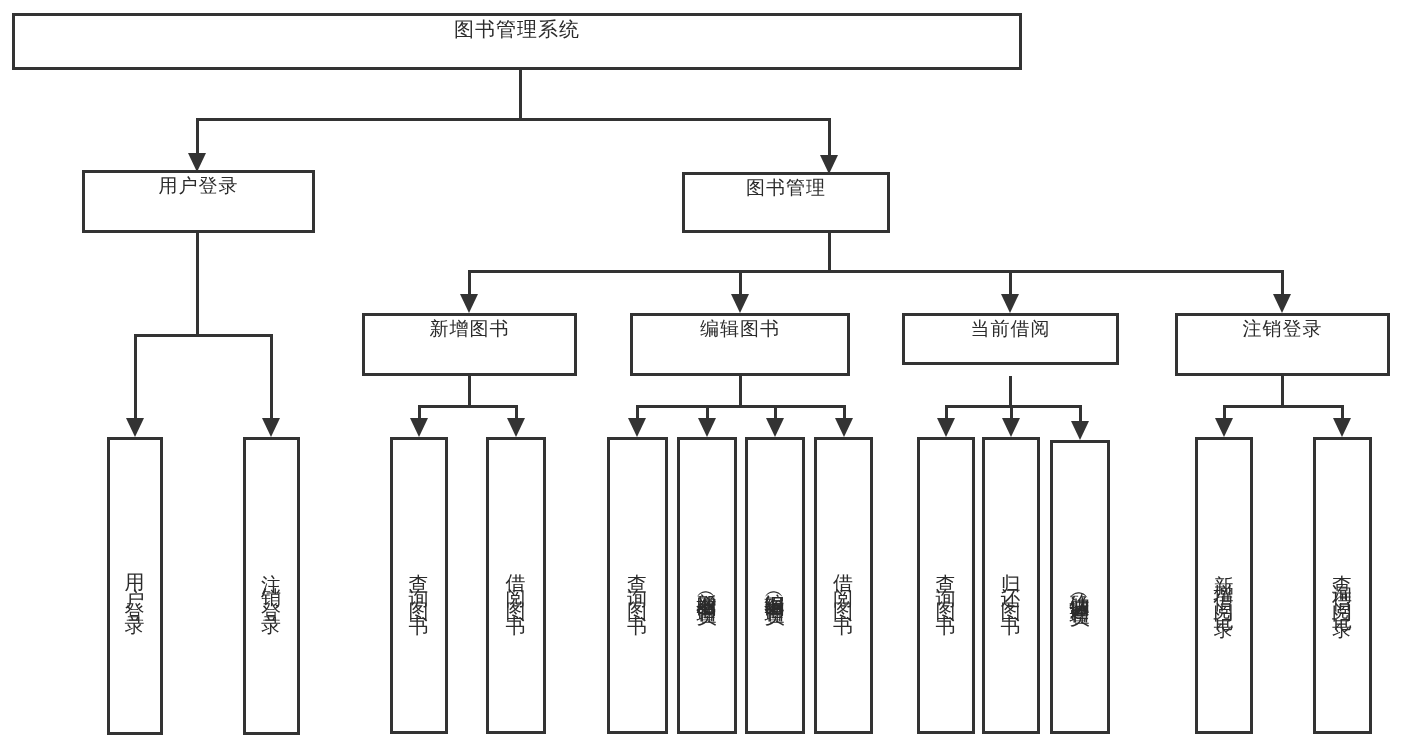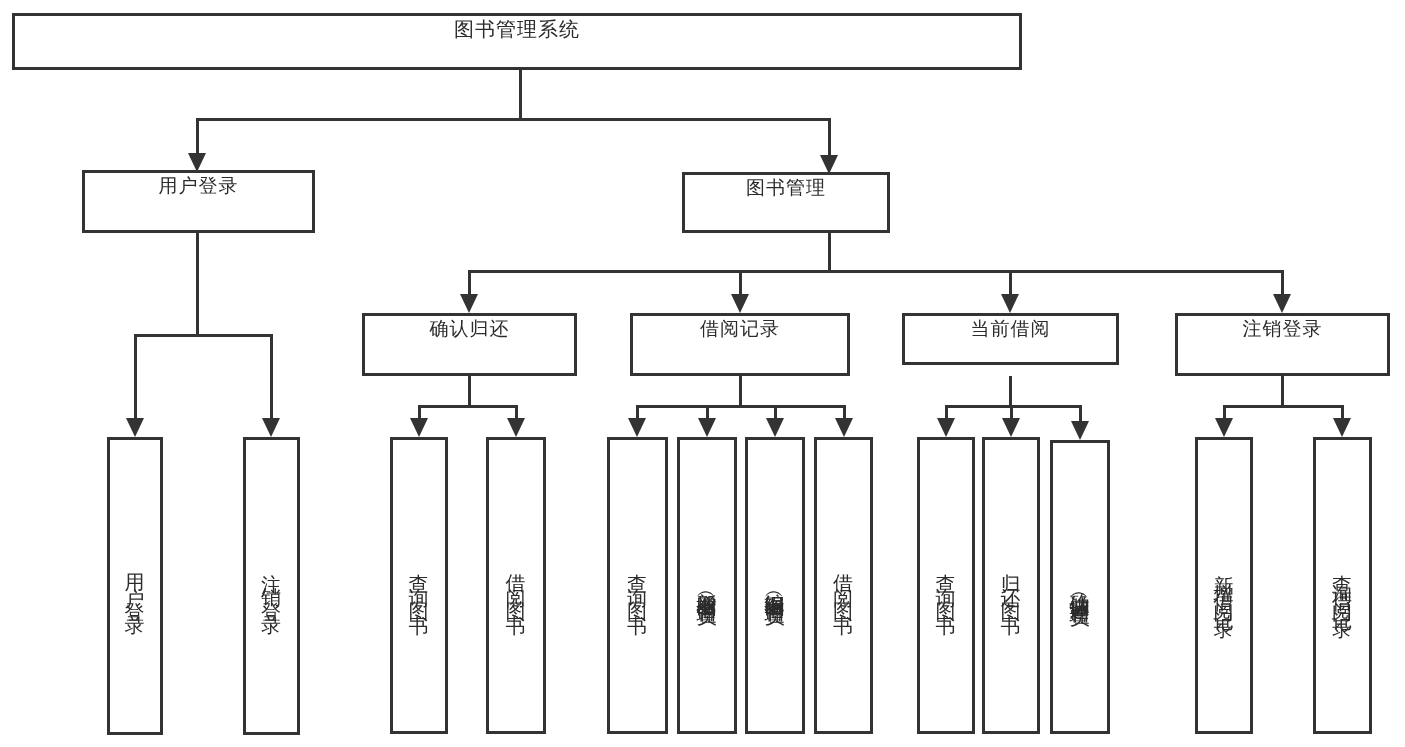--- a/index.html
+++ b/index.html
@@ -92,24 +92,24 @@
   <div class="vline" style="left:468px; top:270px; height:28px;"></div>
   <div class="ahead" style="left:460px; top:294px;"></div>
   <div class="vline" style="left:739px; top:270px; height:28px;"></div>
   <div class="ahead" style="left:731px; top:294px;"></div>
   <div class="vline" style="left:1009px; top:270px; height:28px;"></div>
   <div class="ahead" style="left:1001px; top:294px;"></div>
   <div class="vline" style="left:1281px; top:270px; height:28px;"></div>
   <div class="ahead" style="left:1273px; top:294px;"></div>
 
   <div class="box" style="left:362px; top:313px; width:215px; height:63px;">
-    <span>确认归还</span>
+    <span>新增图书</span>
   </div>
   <div class="box" style="left:630px; top:313px; width:220px; height:63px;">
-    <span>借阅记录</span>
+    <span>编辑图书</span>
   </div>
   <div class="box" style="left:902px; top:313px; width:217px; height:52px;">
     <span>当前借阅</span>
   </div>
   <div class="box" style="left:1175px; top:313px; width:215px; height:63px;">
     <span>注销登录</span>
   </div>
 
   <div class="vline" style="left:468px; top:376px; height:32px;"></div>
   <div class="hline" style="left:418px; top:405px; width:100px;"></div>

